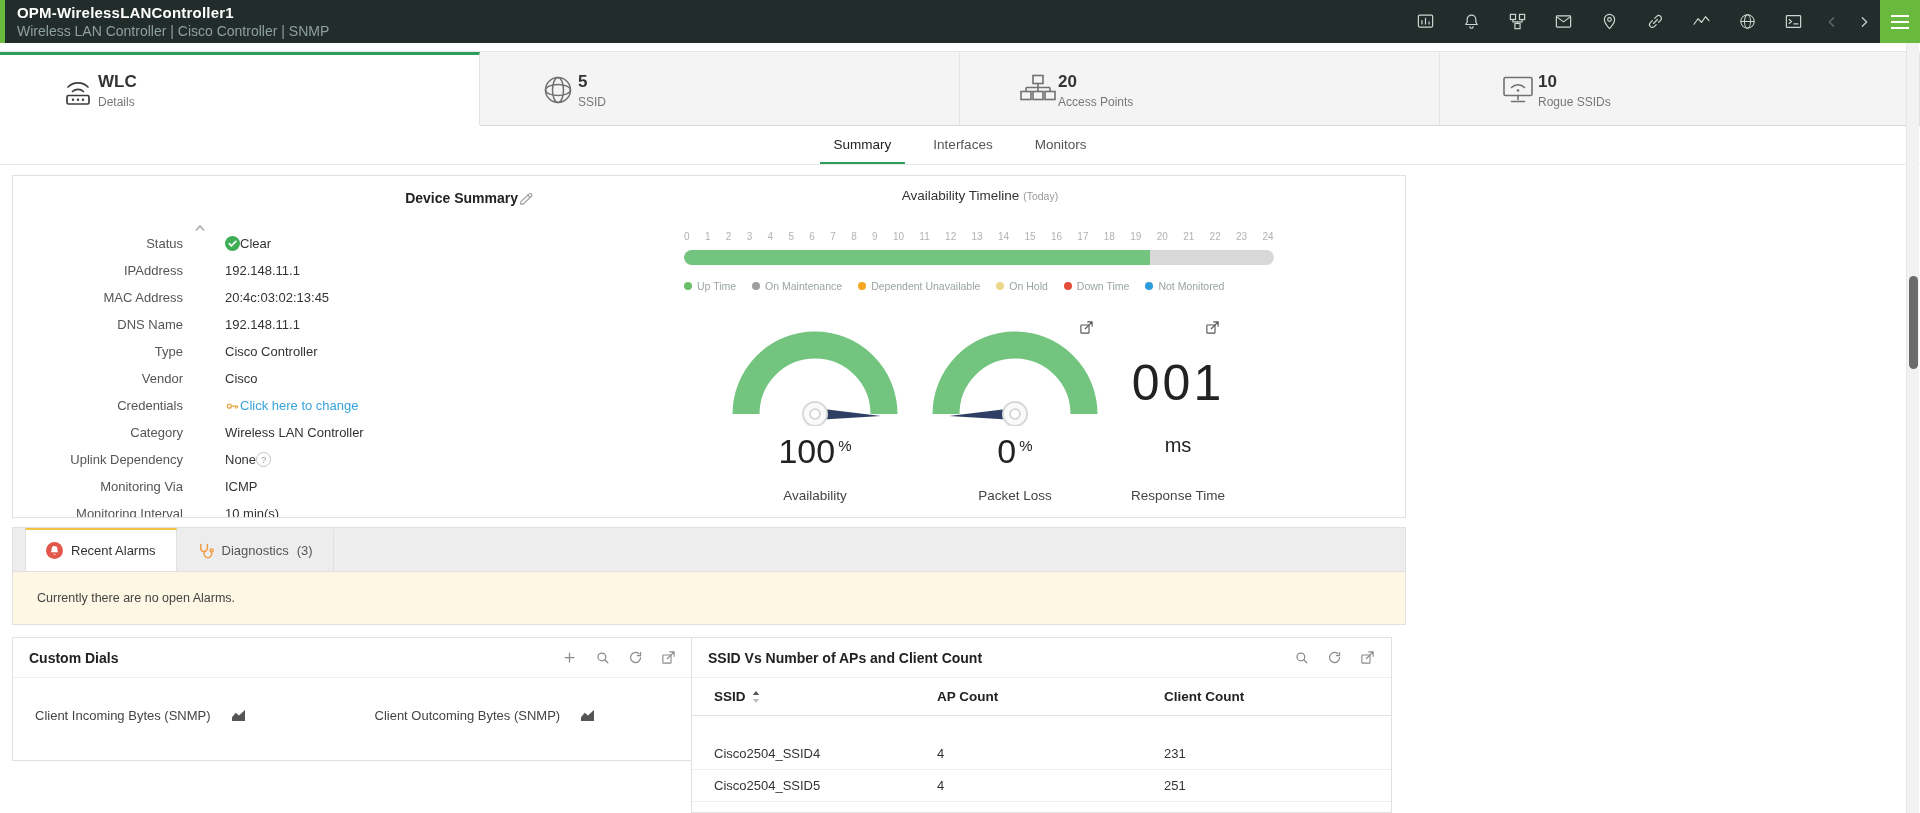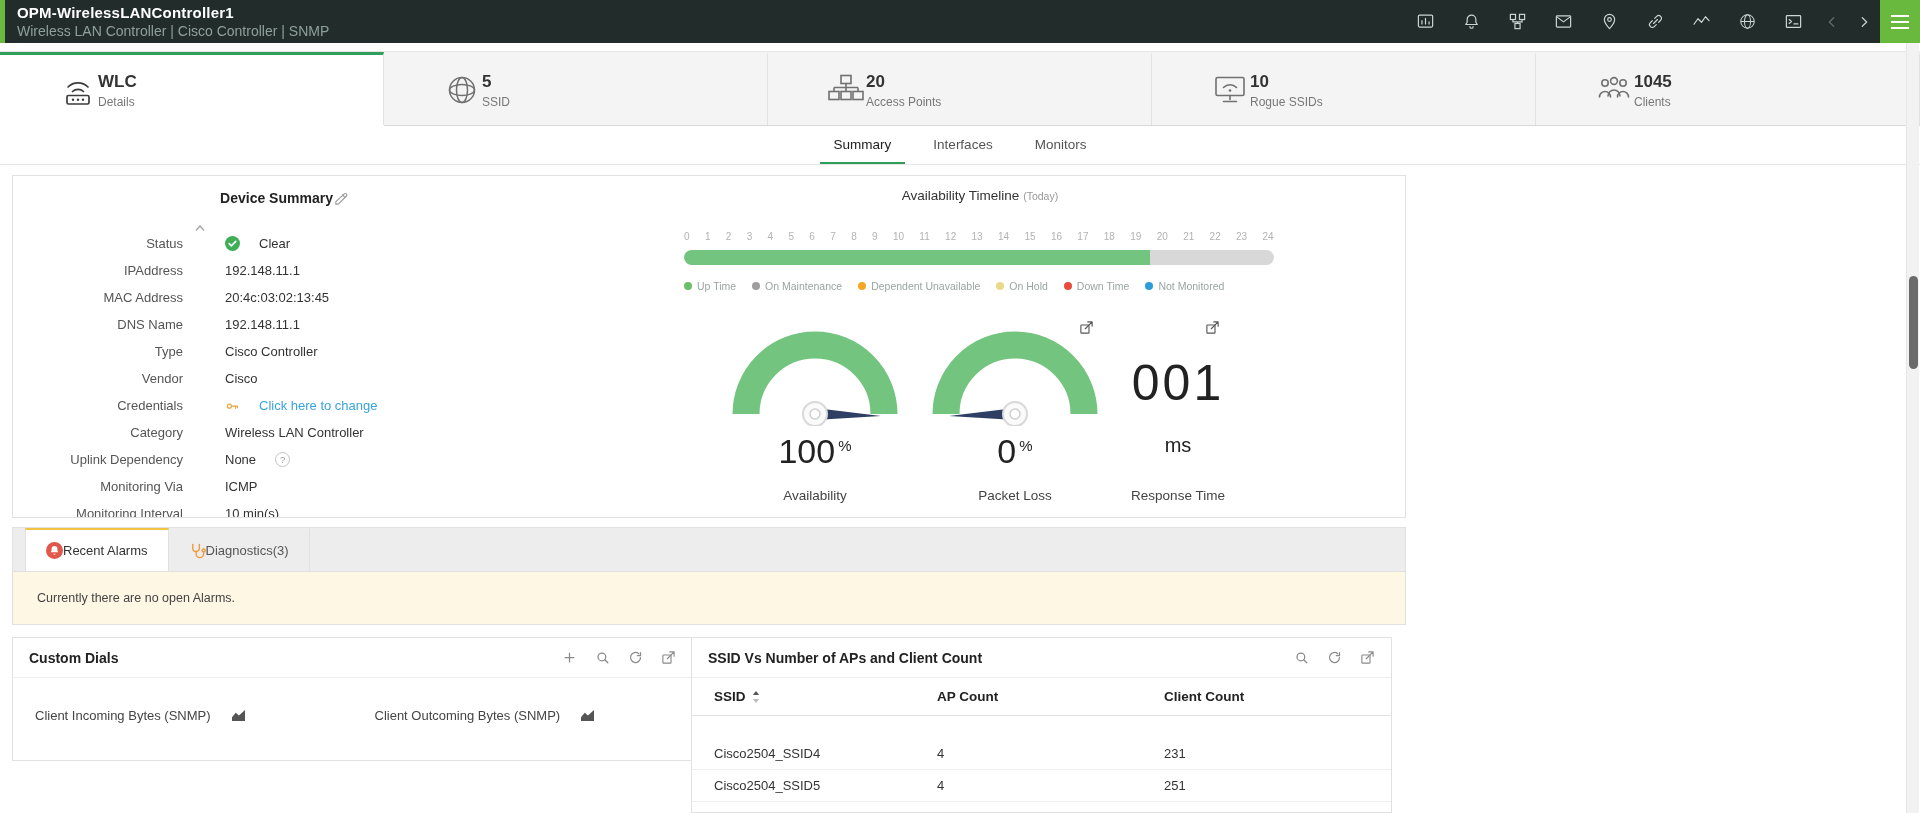--- a/index.html
+++ b/index.html
@@ -36,30 +36,30 @@
   .view-tabs{position:absolute;left:0;top:126px;width:1920px;height:39px;display:flex;justify-content:center;gap:14px;border-bottom:1px solid #e7e7e7;background:#fff}
   .view-tab{padding:0 14px;display:flex;align-items:center;font-size:13.5px;color:#555;cursor:pointer;border-bottom:2px solid transparent}
   .view-tab.active{color:#222;border-bottom-color:var(--brand-green,#2f9e5a)}
 
   
   .panel{position:absolute;background:#fff;border:1px solid #e1e1e1}
 
   
   .summary-panel{left:12px;top:175px;width:1394px;height:343px;overflow:hidden}
   .ds-left{position:absolute;left:0;top:0;width:540px;height:100%}
-  .ds-title-row{display:flex;justify-content:center;align-items:flex-start;padding:14px 18px 0 22px}
+  .ds-title-row{display:flex;justify-content:flex-end;align-items:flex-start;padding:14px 18px 0 22px}
   .ds-title{font-size:14px;font-weight:bold;color:#222}
   .edit-icon{color:#999;cursor:pointer}
   .edit-icon svg{width:17px;height:17px}
   .fields-scroll-up{position:absolute;left:182px;top:48px;color:#aaa}
   .fields-scroll-up svg{width:10px;height:8px}
   .ds-fields{position:absolute;left:0;top:54px;width:100%}
   .ds-row{height:27px;display:flex;align-items:center}
   .ds-label{width:170px;text-align:right;font-size:13px;color:#555}
-  .ds-value{margin-left:42px;font-size:13px;color:#333;display:flex;align-items:center;gap:19px}
+  .ds-value{margin-left:42px;font-size:13px;color:#333;display:flex;align-items:center;gap:0}
   .ds-value .check svg{width:15px;height:15px}
   .link{color:var(--link-blue,#38a3dc);cursor:pointer}
   .key-ic svg{width:15px;height:15px}
   .help-circle{width:15px;height:15px;border:1px solid #c3c3c3;border-radius:50%;color:#999;font-size:9.5px;display:inline-flex;align-items:center;justify-content:center;cursor:pointer}
 
   .avail{position:absolute;left:540px;top:0;width:854px;height:100%}
   .avail-title{position:absolute;top:12px;width:100%;text-align:center;font-size:13.5px;color:#333}
   .avail-title .today{font-size:10.5px;color:#999}
   .tl-hours{position:absolute;left:131px;top:55px;width:590px;display:flex;justify-content:space-between;font-size:10px;color:#b2b2b2}
   .tl-bar{position:absolute;left:131px;top:74px;width:590px;height:15px;background:#d8d8d8;border-radius:8px;overflow:hidden;cursor:pointer}
@@ -77,21 +77,21 @@
   .gn1{left:177px}.gn2{left:377px}
   .gauge-num .unit{font-size:15px;position:relative;top:-12px;margin-left:3px}
   .resp-num{position:absolute;left:540px;top:178px;width:170px;text-align:center;font-size:50px;letter-spacing:3px;color:#222}
   .resp-unit{position:absolute;left:540px;top:258px;width:170px;text-align:center;font-size:20px;color:#222}
   .g-label{position:absolute;top:312px;width:170px;text-align:center;font-size:13.5px;color:#444}
   .gl1{left:177px}.gl2{left:377px}.gl3{left:540px}
 
   
   .alarms{left:12px;top:527px;width:1394px;height:98px;overflow:hidden}
   .alarm-tabs{height:44px;background:#ededed;display:flex;align-items:stretch;padding-left:12px;border-bottom:1px solid #e0e0e0}
-  .alarm-tab{display:flex;align-items:center;gap:0;padding:0 20px;font-size:13px;color:#555;cursor:pointer;border-top:2px solid transparent;border-right:1px solid #e0e0e0}
+  .alarm-tab{display:flex;align-items:center;gap:8px;padding:0 20px;font-size:13px;color:#555;cursor:pointer;border-top:2px solid transparent;border-right:1px solid #e0e0e0}
   .alarm-tab.active{background:#fff;color:#333;border-top-color:var(--active-tab-yellow,#f2c245);border-left:1px solid #e0e0e0}
   .alarm-tab svg{width:17px;height:17px}
   .alarm-body{height:52px;background:var(--alarm-bg-yellow,#fdf7e3);display:flex;align-items:center;padding-left:24px;font-size:12.5px;color:#444}
 
   
   .panel-header{height:40px;display:flex;align-items:center;padding:0 16px;border-bottom:1px solid #efefef}
   .panel-title{font-size:14px;font-weight:bold;color:#222}
   .panel-tools{margin-left:auto;display:flex;gap:18px;color:#8a8a8a;align-items:center}
   .panel-tools .tool{cursor:pointer}
   .panel-tools svg{width:15px;height:15px}
@@ -249,36 +249,20 @@
       <svg viewBox="0 0 40 40" fill="none" stroke="currentColor" stroke-width="1.6" stroke-linecap="round">
           <rect x="6" y="7.5" width="28" height="18" rx="1.5"></rect>
           <path d="M20 25.5v4M13.5 31.5h13"></path>
           <path d="M13.5 17.5a9 9 0 0 1 13 0"></path>
           <circle cx="20" cy="20.5" r="1.3" fill="currentColor" stroke="none"></circle>
         </svg>
     </span>
     <span class="txt">
       <div class="dev-num">10</div>
       <div class="dev-lbl">Rogue SSIDs</div>
-    </span>
-  </div>
-  <div class="dev-tab">
-    <span class="icon">
-      <svg viewBox="0 0 40 40" fill="none" stroke="currentColor" stroke-width="1.6" stroke-linecap="round">
-          <circle cx="11" cy="13" r="3.2"></circle>
-          <path d="M5.5 27a5.5 5.5 0 0 1 11 0"></path>
-          <circle cx="29" cy="13" r="3.2"></circle>
-          <path d="M23.5 27a5.5 5.5 0 0 1 11 0"></path>
-          <circle cx="20" cy="11" r="3.4"></circle>
-          <path d="M14 26a6 6 0 0 1 12 0"></path>
-        </svg>
-    </span>
-    <span class="txt">
-      <div class="dev-num">1045</div>
-      <div class="dev-lbl">Clients</div>
     </span>
   </div>
 </nav>
 
 <nav class="view-tabs">
   <div class="view-tab active">Summary</div>
   <div class="view-tab">Interfaces</div>
   <div class="view-tab">Monitors</div>
 </nav>
 

